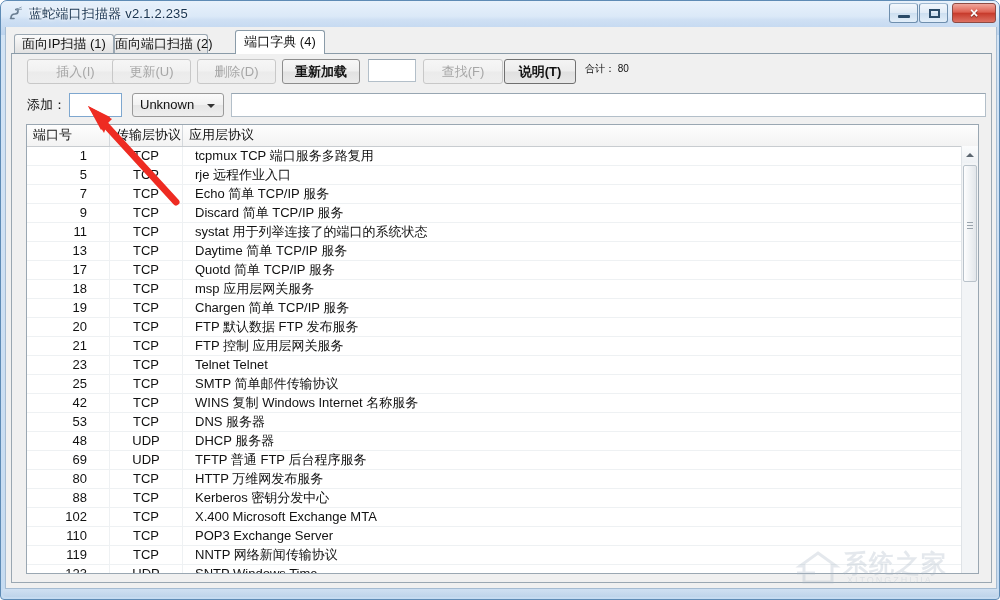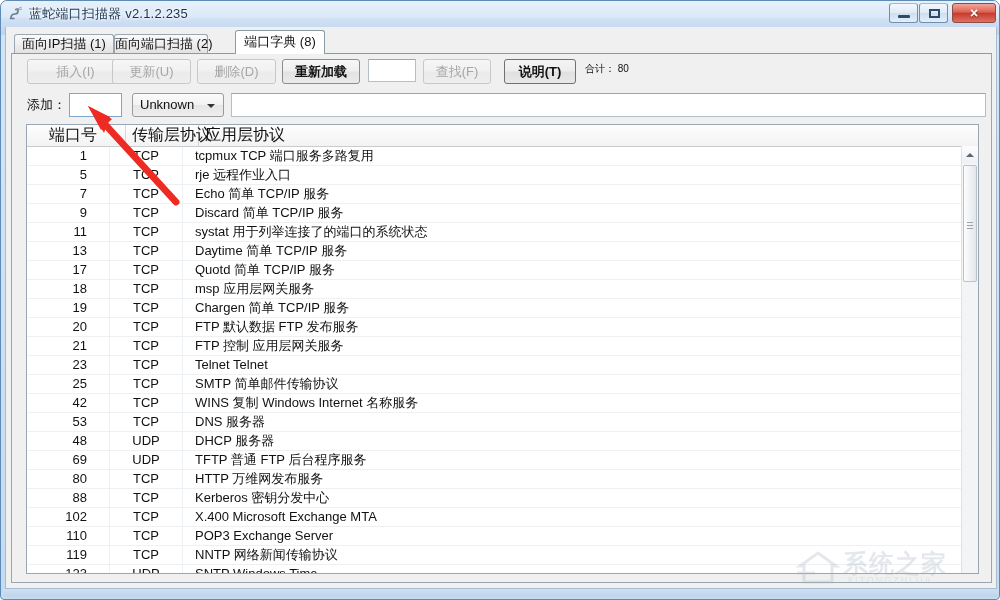--- a/index.html
+++ b/index.html
@@ -168,21 +168,21 @@
   .btn.strong {
     border: 1px solid #8d8d8d;
     background: linear-gradient(to bottom, #f7f7f7 0%, #efefef 48%, #e2e2e2 52%, #eaeaea 100%);
     font-weight: bold;
   }
 
   #btn-insert  { left: 15px;  top: 5px;  width: 97px; }
   #btn-update  { left: 100px; top: 5px;  width: 79px; }
   #btn-delete  { left: 185px; top: 5px;  width: 79px; }
   #btn-reload  { left: 270px; top: 5px;  width: 78px; }
-  #btn-find    { left: 411px; top: 5px;  width: 68px; text-align: center; }
+  #btn-find    { left: 411px; top: 5px;  width: 80px; text-align: center; }
   #btn-help    { left: 492px; top: 5px;  width: 72px; }
 
   .textbox {
     position: absolute;
     box-sizing: border-box;
     background: #ffffff;
     border: 1px solid #b3bfc9;
     border-top-color: #98a6b2;
     font-size: 13px;
     color: #111111;
@@ -251,28 +251,27 @@
     position: relative;
     height: 21px;
     background: linear-gradient(to bottom, #fdfdfd 0%, #f3f3f3 100%);
     border-bottom: 1px solid #c8ccd0;
   }
   .hcell {
     position: absolute;
     top: 0;
     height: 21px;
     line-height: 20px;
-    font-size: 16px;
+    font-size: 13px;
     color: #111111;
     white-space: nowrap;
     border-right: 1px solid #d4d8dc;
     box-sizing: border-box;
     padding-left: 6px;
     cursor: default;
-    margin-left: 16px;
   }
   #hcell-0 { left: 0;     width: 83px; }
   #hcell-1 { left: 83px;  width: 73px; }
   #hcell-2 { left: 156px; width: 780px; border-right: none; }
 
   #grid-body {
     position: relative;
     height: 427px;
     overflow: hidden;
   }
@@ -413,21 +412,21 @@
     <div class="win-btn" id="btn-close">
       <div class="glyph-close">×</div>
     </div>
   </div>
 
   <div id="client-area">
 
     <div id="tab-strip">
       <div class="tab inactive" id="tab-0">面向IP扫描 (1)</div>
       <div class="tab inactive" id="tab-1">面向端口扫描 (2)</div>
-      <div class="tab active" id="tab-2">端口字典 (8)</div>
+      <div class="tab active" id="tab-2">端口字典 (4)</div>
     </div>
 
     <div id="tab-panel">
 
       <div class="btn disabled" id="btn-insert">插入(I)</div>
       <div class="btn disabled" id="btn-update">更新(U)</div>
       <div class="btn disabled" id="btn-delete">删除(D)</div>
       <div class="btn strong" id="btn-reload">重新加载</div>
 
       <input class="textbox" id="search-box" type="text" value="" style="">

